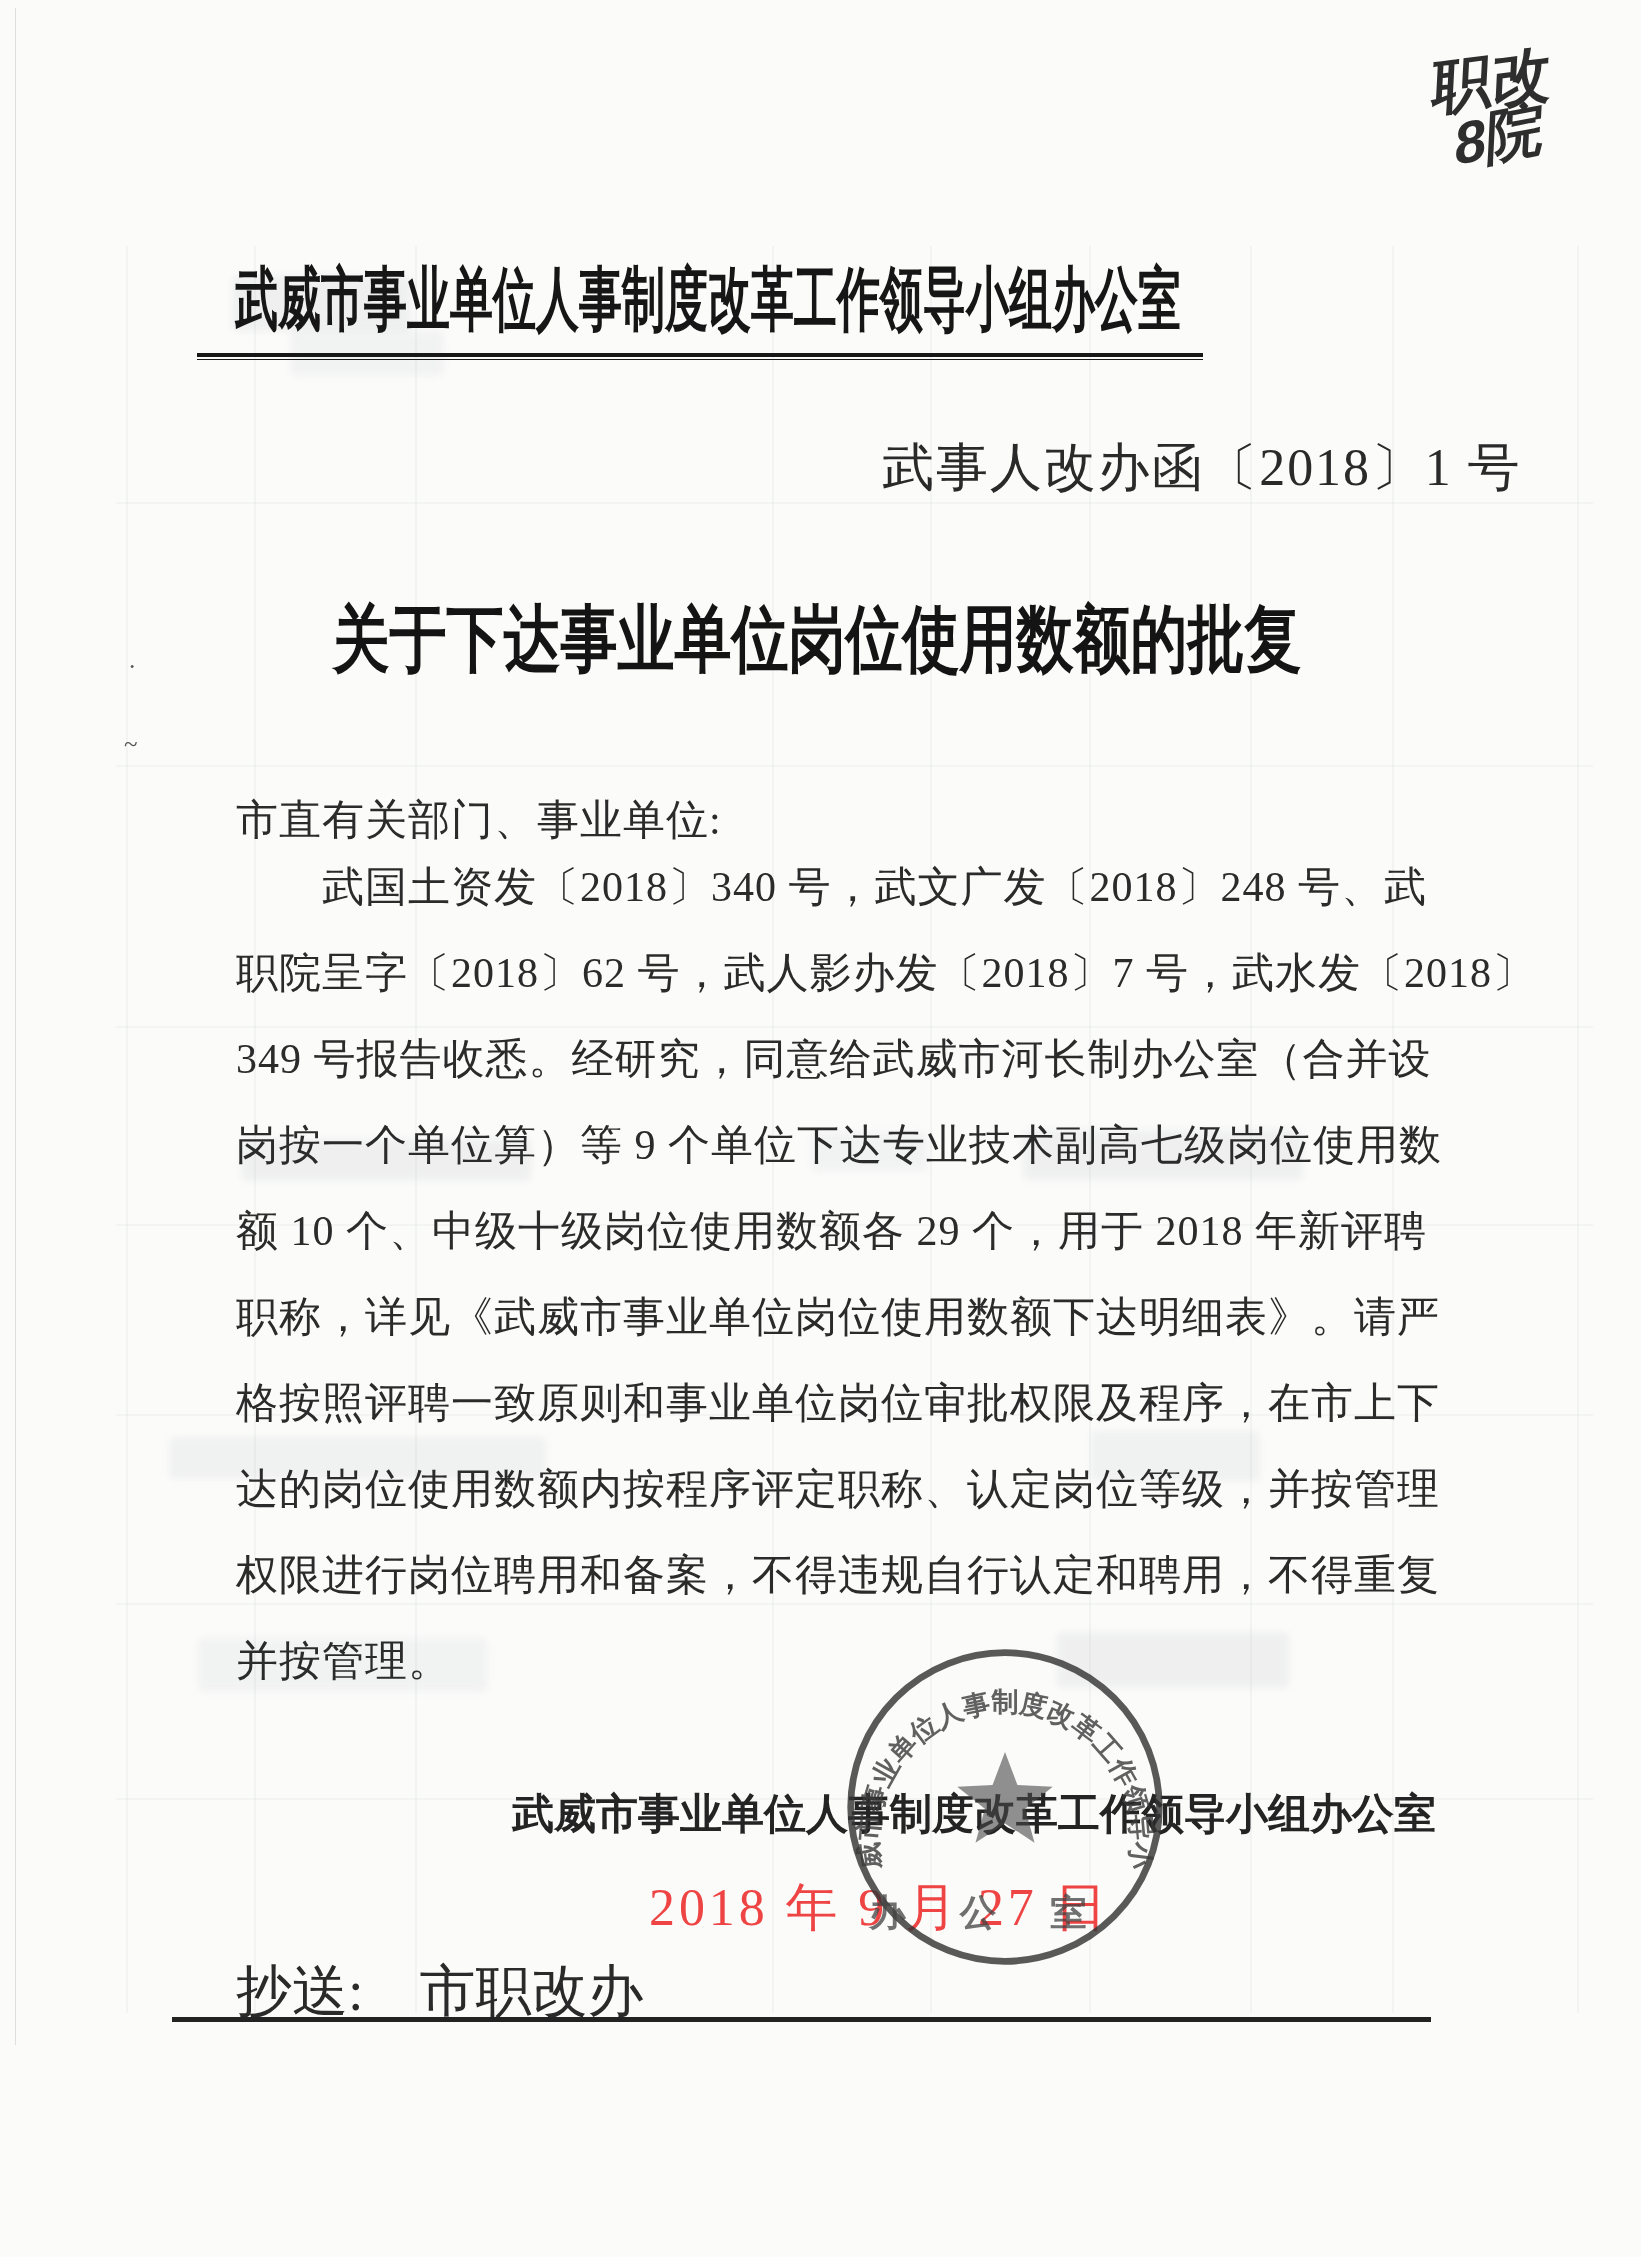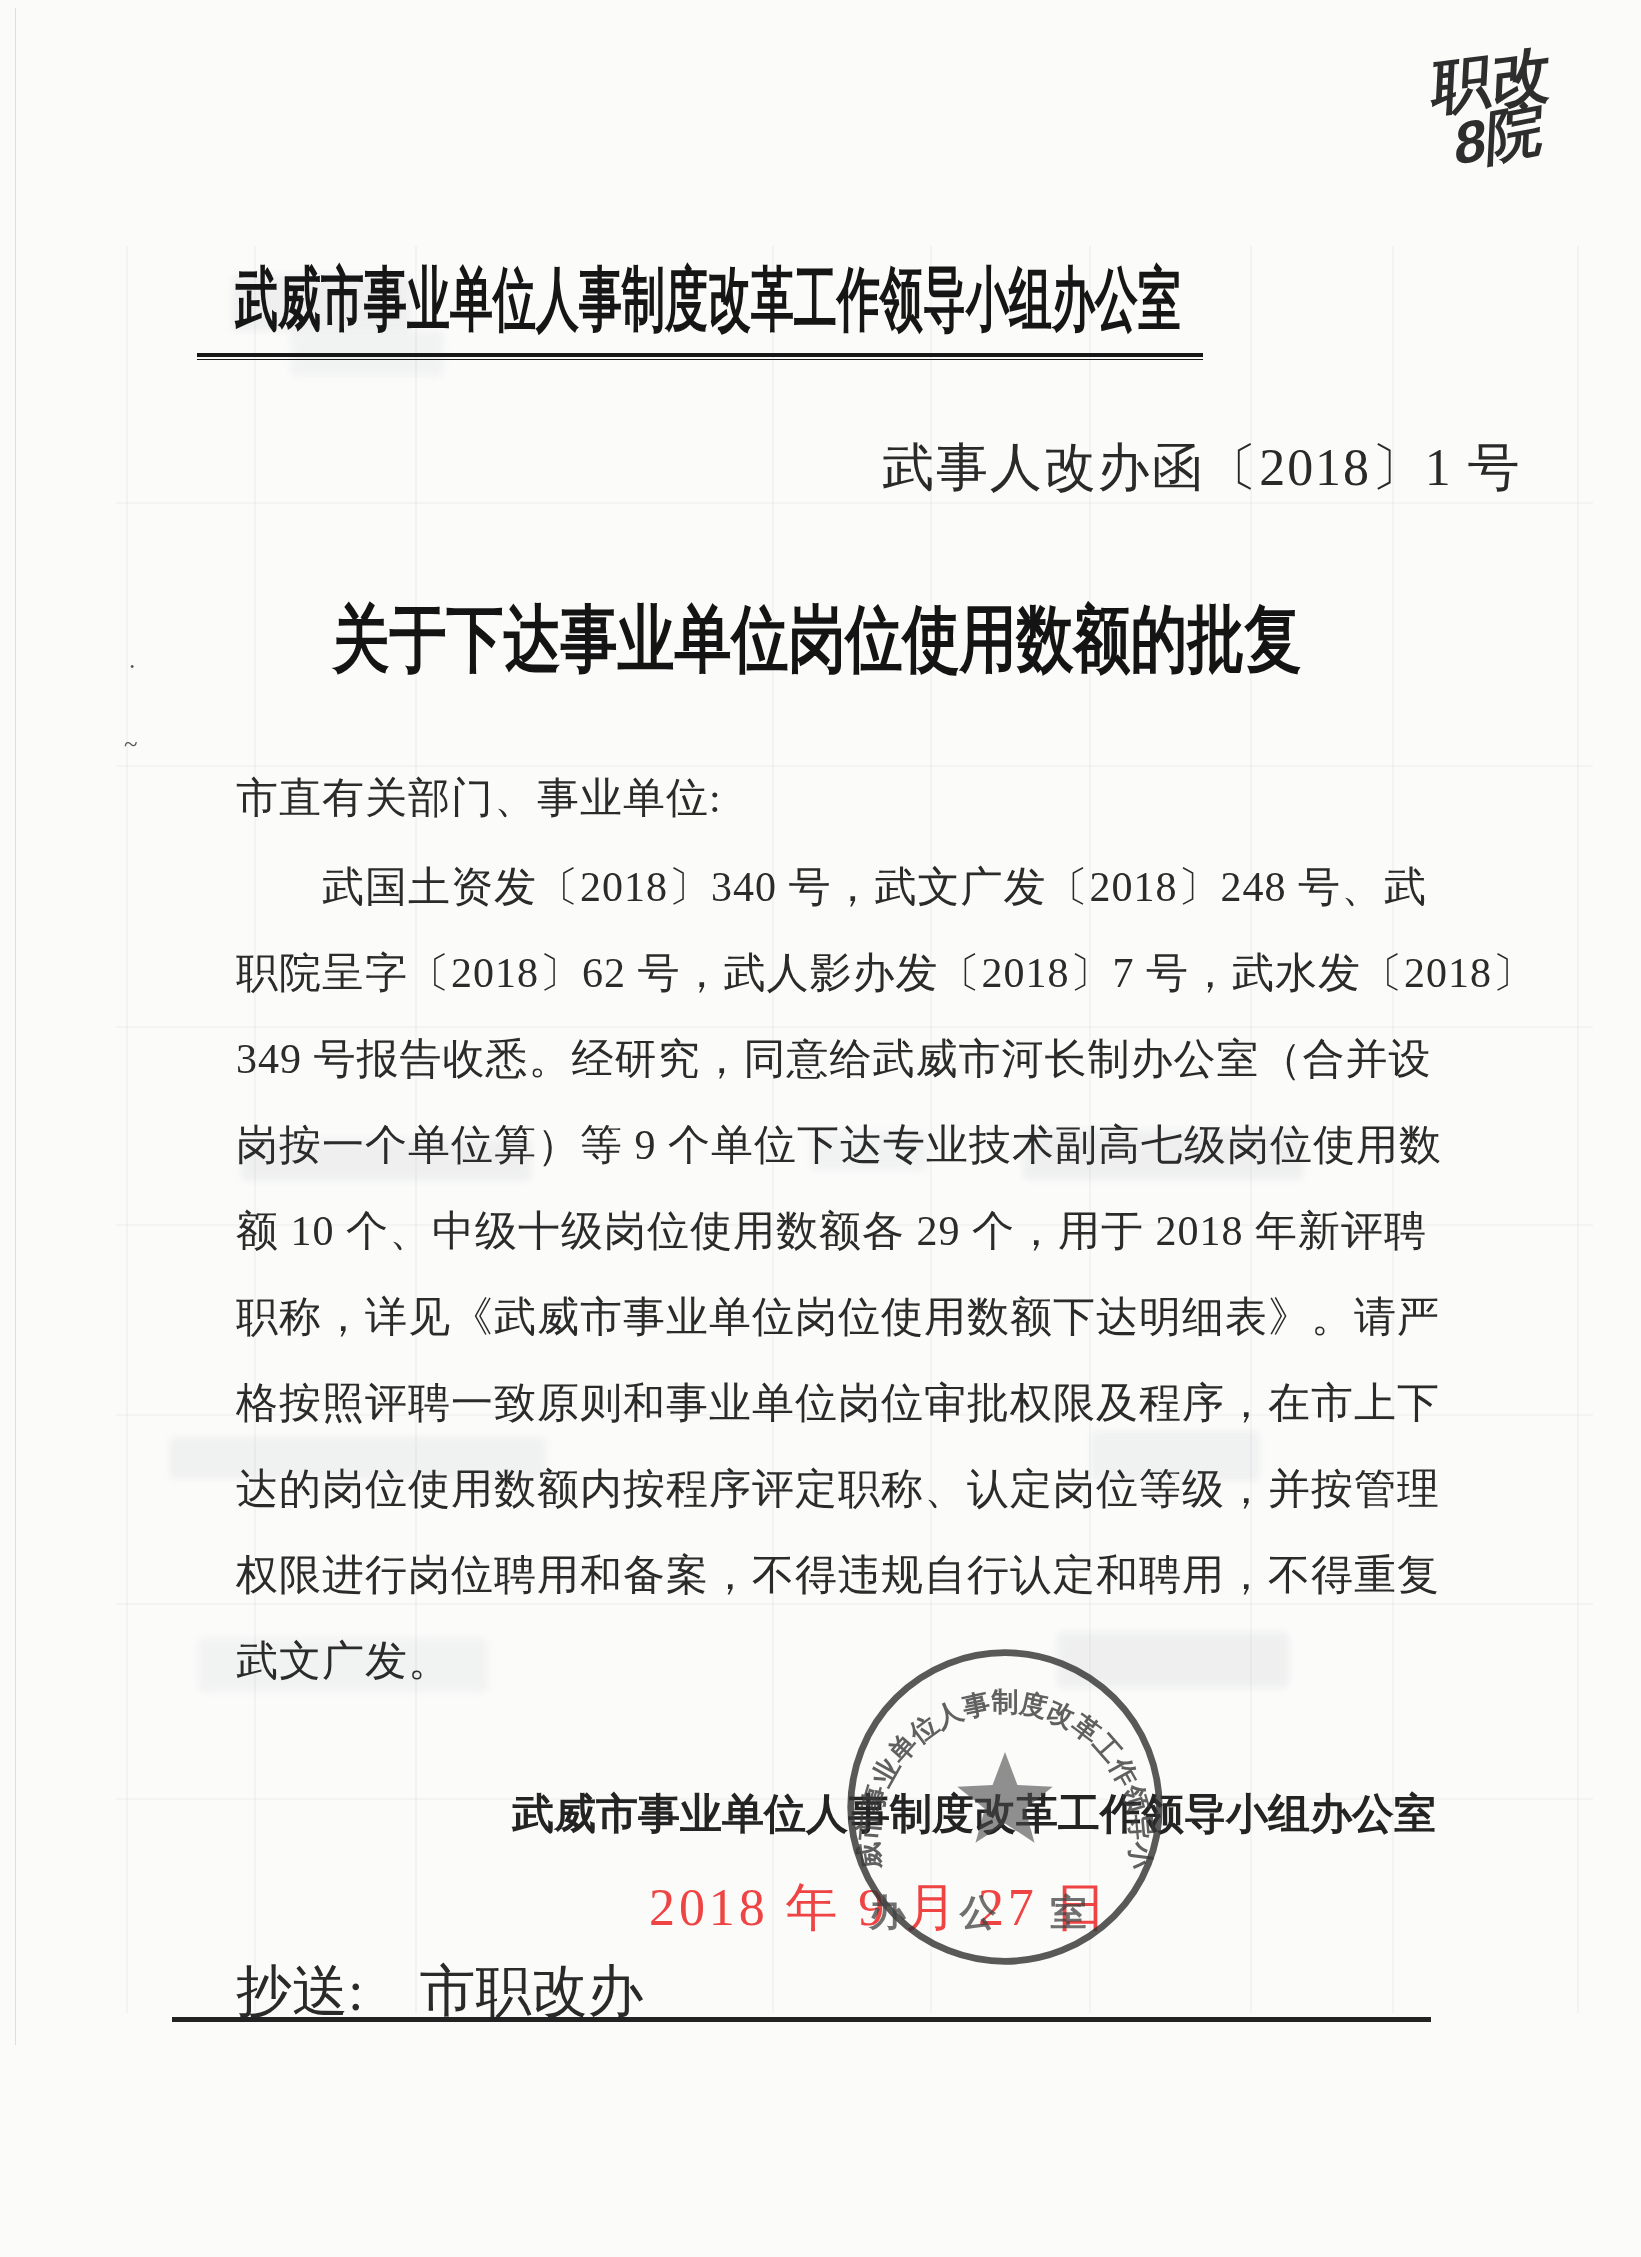--- a/index.html
+++ b/index.html
@@ -99,31 +99,31 @@
   <div class="abs handwrite hw1">职改</div>
   <div class="abs handwrite hw2">8院</div>
 
   <div class="abs org-head">武威市事业单位人事制度改革工作领导小组办公室</div>
   <div class="abs head-rule"></div>
 
   <div class="abs doc-number">武事人改办函〔2018〕1 号</div>
 
   <div class="abs doc-title">关于下达事业单位岗位使用数额的批复</div>
 
-  <div class="abs body-line" style="top:770px">市直有关部门、事业单位:</div>
+  <div class="abs body-line" style="top:792px">市直有关部门、事业单位:</div>
   <div class="abs body-line indent" style="top:859px">武国土资发〔2018〕340 号，武文广发〔2018〕248 号、武</div>
   <div class="abs body-line" style="top:945px">职院呈字〔2018〕62 号，武人影办发〔2018〕7 号，武水发〔2018〕</div>
   <div class="abs body-line" style="top:1031px">349 号报告收悉。经研究，同意给武威市河长制办公室（合并设</div>
   <div class="abs body-line" style="top:1117px">岗按一个单位算）等 9 个单位下达专业技术副高七级岗位使用数</div>
   <div class="abs body-line" style="top:1203px">额 10 个、中级十级岗位使用数额各 29 个，用于 2018 年新评聘</div>
   <div class="abs body-line" style="top:1289px">职称，详见《武威市事业单位岗位使用数额下达明细表》。请严</div>
   <div class="abs body-line" style="top:1375px">格按照评聘一致原则和事业单位岗位审批权限及程序，在市上下</div>
   <div class="abs body-line" style="top:1461px">达的岗位使用数额内按程序评定职称、认定岗位等级，并按管理</div>
   <div class="abs body-line" style="top:1547px">权限进行岗位聘用和备案，不得违规自行认定和聘用，不得重复</div>
-  <div class="abs body-line" style="top:1633px">武文广发。</div>
+  <div class="abs body-line" style="top:1633px">并按管理。</div>
 
   <div class="abs signature">武威市事业单位人事制度改革工作领导小组办公室</div>
   <div class="abs sign-date">2018 年 9 月 27 日</div>
 
   <div class="abs seal-box">
     <svg width="324" height="324" viewBox="0 0 336 336">
       <defs>
         <path id="sealArc" d="M 38.4,225.8 A 132,132 0 1 1 297.6,225.8" fill="none"></path>
       </defs>
       <circle cx="168" cy="168" r="160" fill="none" stroke="rgba(52,52,52,.82)" stroke-width="7"></circle>

